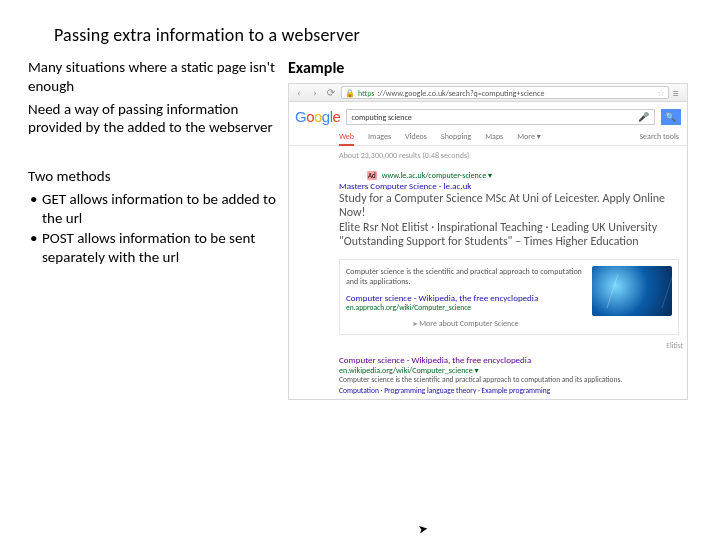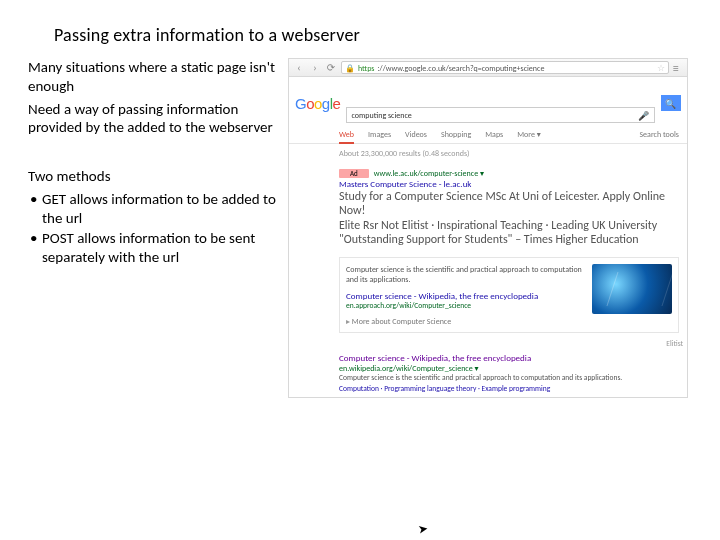--- a/index.html
+++ b/index.html
@@ -40,44 +40,44 @@
     font-size: 8px; color: #555; gap: 3px;
   }
   .lock { color: #2a8a2a; font-size: 8px; }
   .https { color: #2a8a2a; }
   .star { color: #ccc; margin-left: auto; font-size: 9px; }
   .menu3 { width: 10px; color: #888; font-size: 12px; line-height: 6px; }
 
   .ghead { display: flex; align-items: center; gap: 6px; padding: 6px 6px 4px; }
   .glogo { font-family: Arial; font-size: 15px; letter-spacing: -0.5px; }
   .g1{color:#4285F4}.g2{color:#EA4335}.g3{color:#FBBC05}.g4{color:#4285F4}.g5{color:#34A853}.g6{color:#EA4335}
-  .gsearch { flex: 1; height: 16px; border: 1px solid #ccc; display:flex; align-items:center; padding:0 4px; font-size:8px; color:#333;margin-top:24px; }
+  .gsearch { flex: 1; height: 16px; border: 1px solid #ccc; display:flex; align-items:center; padding:0 4px; font-size:8px; color:#333; }
   .mic { color:#4285F4; font-size:9px; margin-left:auto; }
   .sbtn { width: 20px; height: 16px; background:#4d90fe; color:#fff; display:flex; align-items:center; justify-content:center; font-size:9px; }
 
   .gtabs { display:flex; gap:14px; padding: 2px 8px 0 50px; font-size:8px; color:#777; border-bottom:1px solid #e5e5e5; }
   .gtab { padding-bottom:3px; }
   .gtab.active { color:#dd4b39; border-bottom:2px solid #dd4b39; margin-bottom:-1px; }
   .stools { margin-left:auto; }
 
   .gstats { padding: 4px 8px 6px 50px; font-size:8px; color:#999; }
 
   .res { padding: 3px 8px 4px 50px; }
-  .res .ad { display:inline-block; background:#fca5a5; color:#000; font-size:7px; padding:0 11px; margin-right:3px; border-radius:1px;}
+  .res .ad { display:inline-block; background:#fca5a5; color:#000; font-size:7px; padding:0 1px; margin-right:3px; border-radius:1px;margin-left:28px;}
   .res .t { color:#1a0dab; font-size:9px; }
   .res .u { color:#006621; font-size:8px; }
   .res .d { color:#545454; font-size:12px; line-height:1.2; }
 
   .kbox { margin: 6px 8px 6px 50px; border:1px solid #e5e5e5; padding:6px; display:flex; gap:6px; }
   .kbox .ktxt { flex:1; font-size:8px; color:#545454; line-height:1.25; }
   .kbox .kimg { width:80px; height:50px; background: radial-gradient(circle at 30% 40%, #7ad7ff 0%, #0a5aa8 50%, #062b57 100%); border-radius:2px; position:relative;}
   .kimg::after{content:''; position:absolute; inset:8px 4px 8px 20px; border-left:1px solid rgba(255,255,255,.25); border-right:1px solid rgba(255,255,255,.15); transform:skewX(-18deg);}
   .klink { color:#1a0dab; font-size:9px; }
   .kcite { color:#006621; font-size:7.5px; }
-  .more { color:#777; font-size:8px; text-align:left; margin-top:6px;}
+  .more { color:#777; font-size:8px; text-align:center; margin-top:6px;}
   .more::before{content:'▸ '; color:#999;}
   .fb { text-align:right; color:#999; font-size:7.5px; padding-right:4px;}
 
   .foot { padding:4px 8px 4px 50px; }
   .foot .t { color:#660099; font-size:9px; }
   .foot .u { color:#006621; font-size:8px; }
   .foot .d { color:#545454; font-size:7.5px; line-height:1.2; }
   .foot .ln { color:#1a0dab; font-size:7.5px; }
 
   .cursor { position:absolute; font-size:12px; color:#000; transform:rotate(-10deg); }
@@ -94,20 +94,21 @@
       <p>Need a way of passing information provided by the added to the webserver</p>
       <div class="gap"></div>
       <p>Two methods</p>
       <ul>
         <li>GET allows information to be added to the url</li>
         <li>POST allows information to be sent separately with the url</li>
       </ul>
     </div>
 
     <div class="right">
+      <div class="example-h">Example</div>
 
       <div class="browser">
         <div class="toolbar">
           <div class="nbtn">‹</div>
           <div class="nbtn">›</div>
           <div class="nbtn">⟳</div>
           <div class="urlbar">
             <span class="lock">🔒</span>
             <span class="https">https</span>
               <span>://www.google.co.uk/search?q=computing+science</span>

